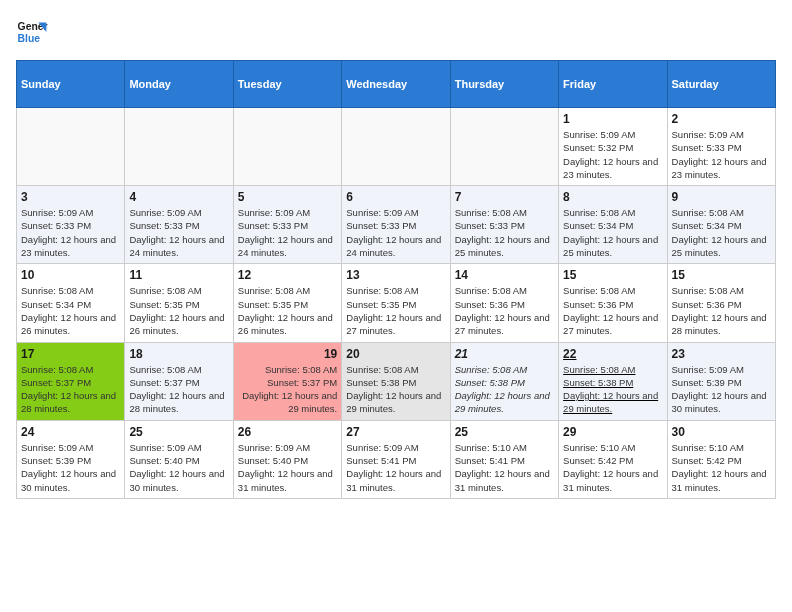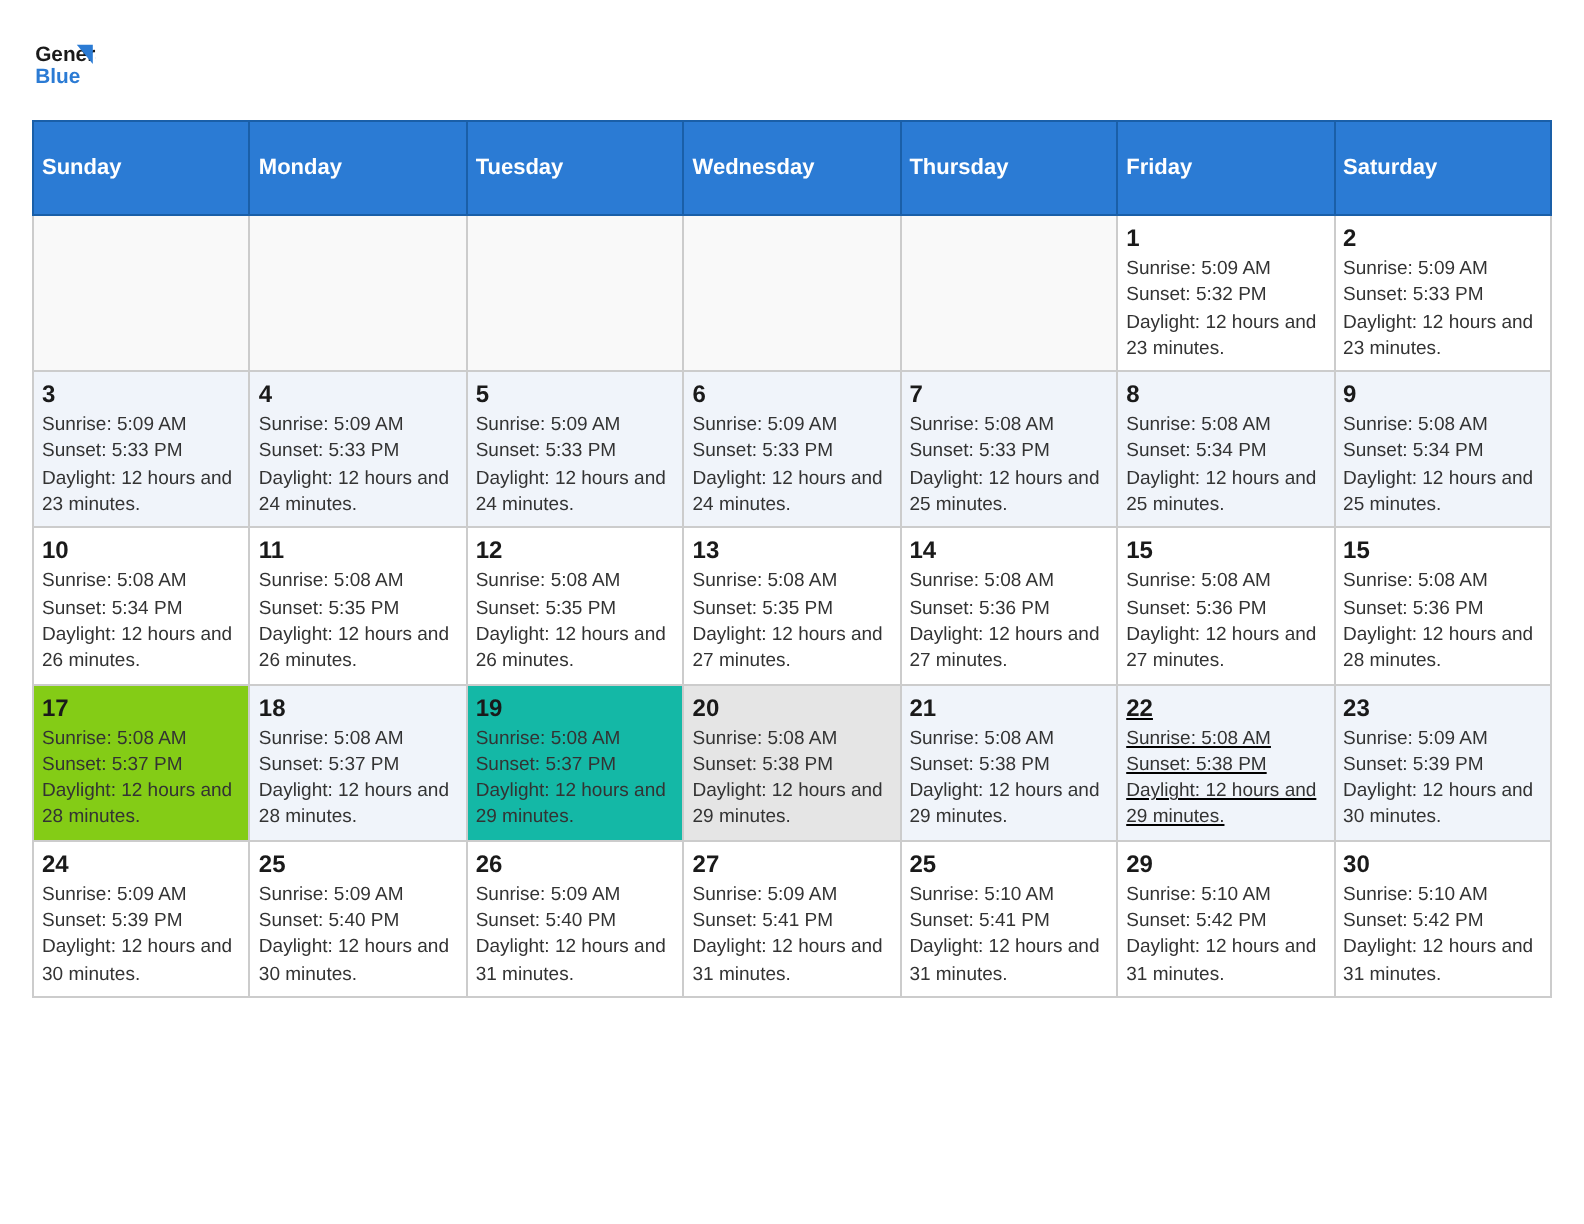--- a/index.html
+++ b/index.html
@@ -222,33 +222,33 @@
           <div class="day-info">Sunrise: 5:08 AM
 Sunset: 5:37 PM
 Daylight: 12 hours and 28 minutes.</div>
         </td>
         <td style="background: rgb(240, 244, 250);">
           <span class="day-number">18</span>
           <div class="day-info">Sunrise: 5:08 AM
 Sunset: 5:37 PM
 Daylight: 12 hours and 28 minutes.</div>
         </td>
-        <td style="background: #14b8a6;">
+        <td style="background: #fca5a5; text-align: right;">
           <span class="day-number">19</span>
           <div class="day-info">Sunrise: 5:08 AM
 Sunset: 5:37 PM
 Daylight: 12 hours and 29 minutes.</div>
         </td>
         <td style="background: #e5e5e5;">
           <span class="day-number">20</span>
           <div class="day-info">Sunrise: 5:08 AM
 Sunset: 5:38 PM
 Daylight: 12 hours and 29 minutes.</div>
         </td>
-        <td style="background: rgb(240, 244, 250);">
+        <td style="background: rgb(240, 244, 250); font-style: italic;">
           <span class="day-number">21</span>
           <div class="day-info">Sunrise: 5:08 AM
 Sunset: 5:38 PM
 Daylight: 12 hours and 29 minutes.</div>
         </td>
         <td style="background: rgb(240, 244, 250); text-decoration: underline;">
           <span class="day-number">22</span>
           <div class="day-info">Sunrise: 5:08 AM
 Sunset: 5:38 PM
 Daylight: 12 hours and 29 minutes.</div>

